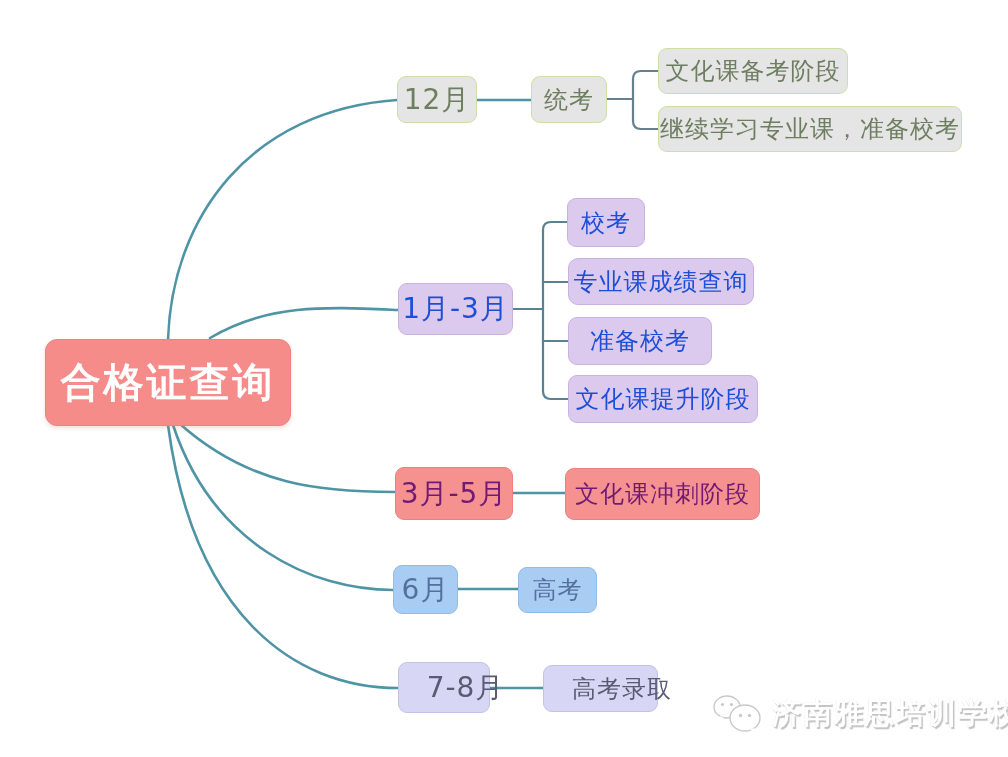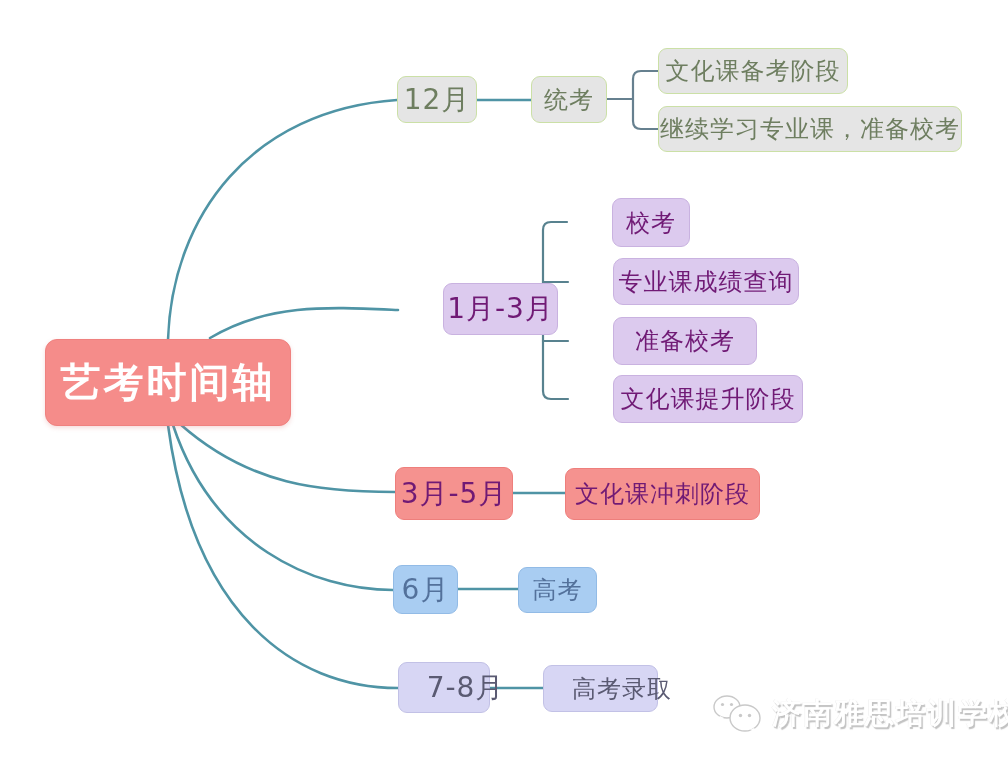--- a/index.html
+++ b/index.html
@@ -35,21 +35,21 @@
     border: 1px solid #ef817f;
     color: #ffffff;
     font-size: 40px;
     font-weight: bold;
     letter-spacing: 3px;
     border-radius: 12px;
     box-shadow: 0 2px 4px rgba(220,120,120,0.25);
   }
   .node.month { font-size: 28px; }
   .node.green  { background: #e5e5e5; border: 1px solid #cbe0a6; color: #6e7e60; }
-  .node.purple { background: #dccaee; border: 1px solid #c9b2e0; color: #701a75; margin-left: 45px; }
+  .node.purple { background: #dccaee; border: 1px solid #c9b2e0; color: #1d4ed8; }
   .node.red    { background: #f5928f; border: 1px solid #ee7f7c; color: #701a75; }
   .node.blue   { background: #a9cdf2; border: 1px solid #92bbe6; color: #53719b; }
   .node.peri   { background: #d7d6f4; border: 1px solid #c2c1e6; color: #5a5a72; padding-left: 43px; }
   .watermark {
     position: absolute;
     z-index: 3;
     left: 712px; top: 692px;
     display: flex;
     align-items: center;
     gap: 8px;
@@ -91,21 +91,21 @@
     </g>
 
     <g stroke="#58828f" stroke-width="2.2" fill="none" stroke-linecap="round">
       <path d="M513,309 H543"></path>
       <path d="M567,222 H551 Q543,222 543,230 V391 Q543,399 551,399 H568"></path>
       <path d="M543,282 H568"></path>
       <path d="M543,341 H568"></path>
     </g>
   </svg>
 
-  <div class="node root" style="left:45px; top:339px; width:246px; height:87px;">艺考时间轴</div>
+  <div class="node root" style="left:45px; top:339px; width:246px; height:87px;">合格证查询</div>
 
   <div class="node green month" style="left:397px; top:76px; width:80px; height:47px;">12月</div>
   <div class="node green" style="left:531px; top:76px; width:76px; height:47px;">统考</div>
   <div class="node green" style="left:658px; top:48px; width:190px; height:46px;">文化课备考阶段</div>
   <div class="node green" style="left:658px; top:106px; width:304px; height:46px;">继续学习专业课，准备校考</div>
 
   <div class="node purple month" style="left:398px; top:283px; width:115px; height:52px;">1月-3月</div>
   <div class="node purple" style="left:567px; top:198px; width:78px; height:49px;">校考</div>
   <div class="node purple" style="left:568px; top:258px; width:186px; height:47px;border-radius:10px;">专业课成绩查询</div>
   <div class="node purple" style="left:568px; top:317px; width:144px; height:48px;">准备校考</div>

